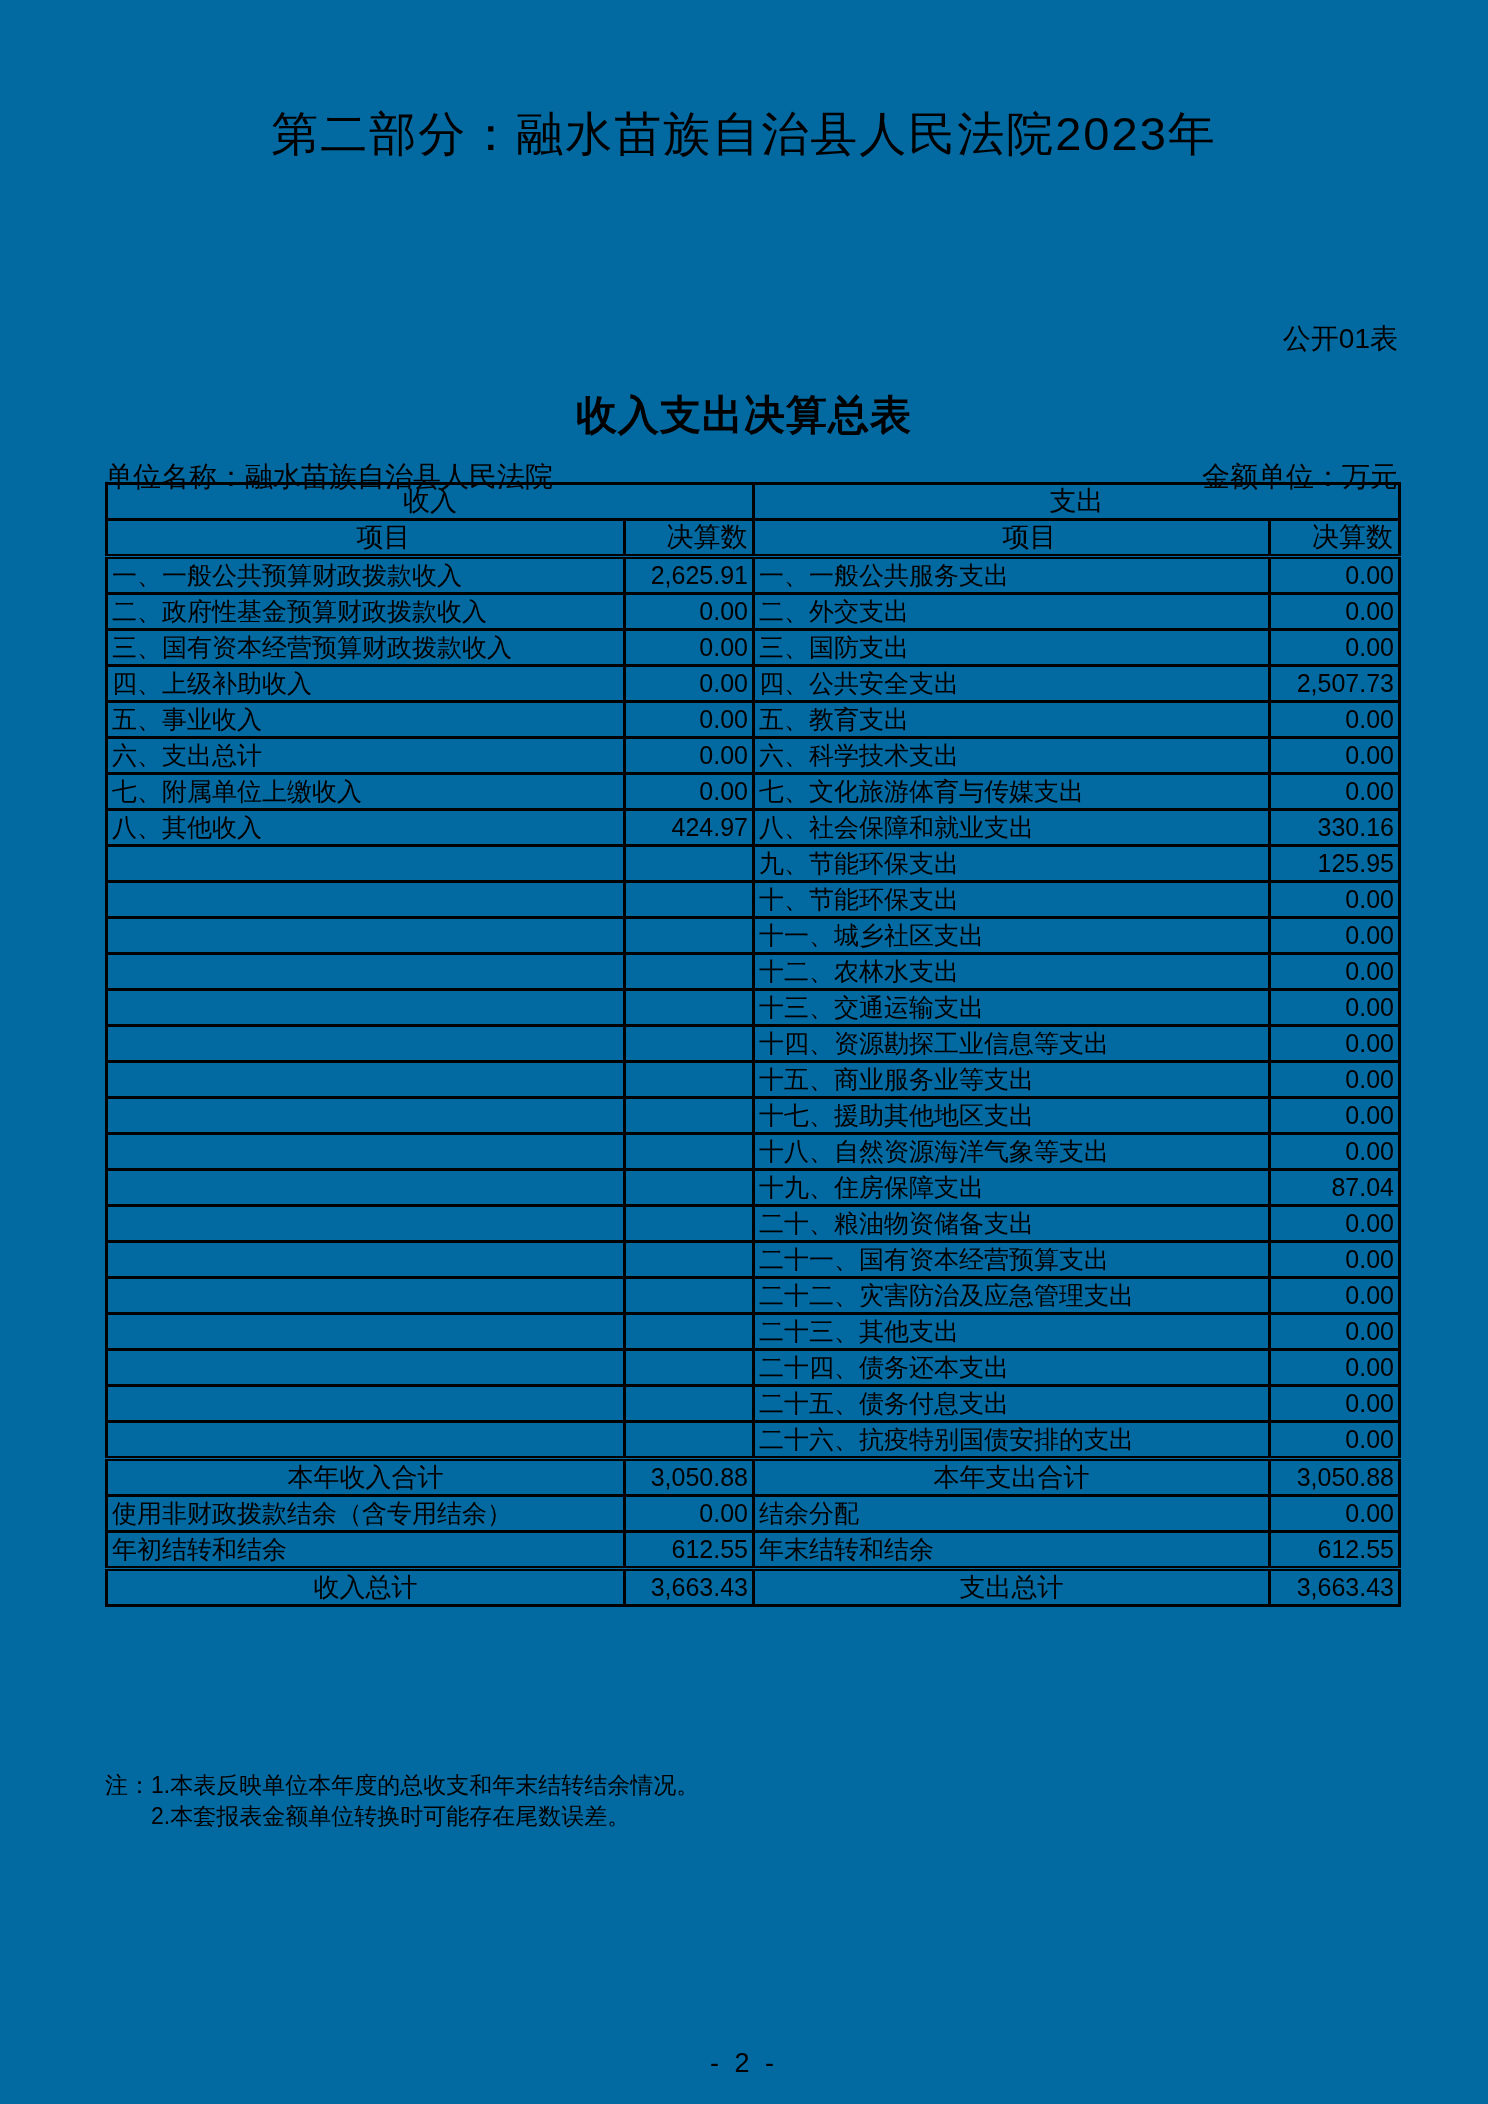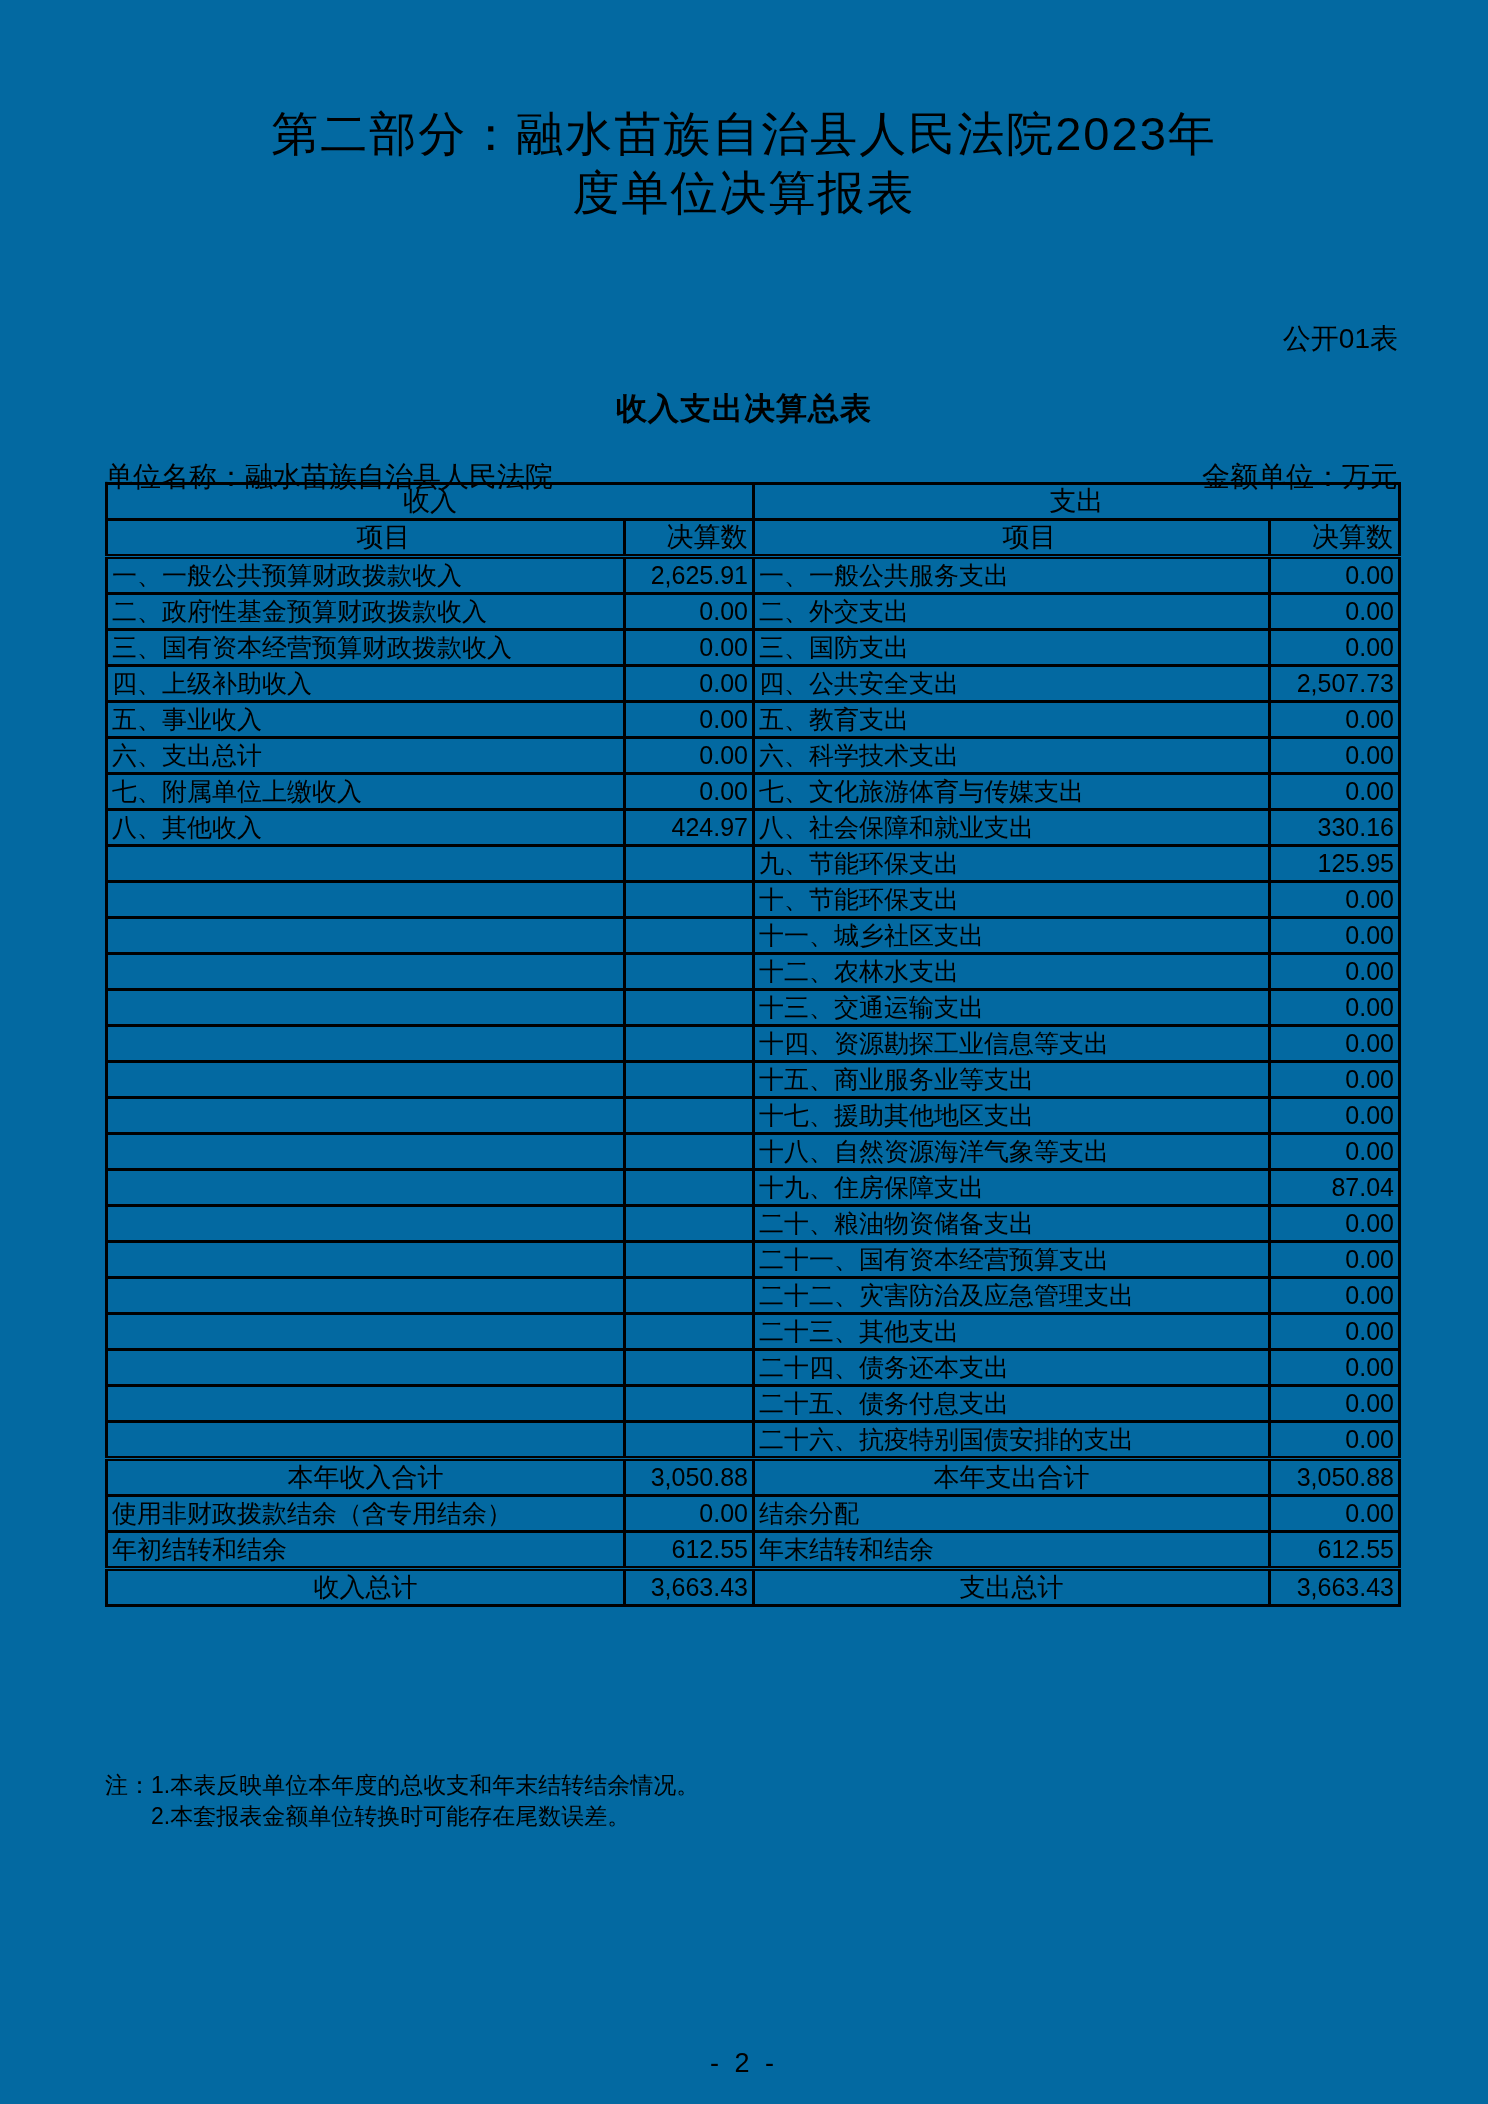--- a/index.html
+++ b/index.html
@@ -13,21 +13,21 @@
     position:absolute; top:104px; left:0; width:100%;
     text-align:center; font-size:47px; font-weight:500;
     line-height:59px; letter-spacing:2px; margin:0;
   }
   .table-code {
     position:absolute; top:320px; right:90px;
     font-size:28px;
   }
   .table-title {
     position:absolute; top:388px; left:0; width:100%;
-    text-align:center; font-size:31px; font-weight:700; letter-spacing:1px;
+    text-align:center; font-size:41px; font-weight:700; letter-spacing:1px;
   }
   .meta-row {
     position:absolute; top:458px; left:105px; width:1293px;
     display:flex; justify-content:space-between;
     font-size:28px;
   }
   table.budget {
     position:absolute; top:482px; left:105px; width:1293px;
     border-collapse:collapse; table-layout:fixed;
     font-size:25px;
@@ -53,21 +53,21 @@
   .page-number {
     position:absolute; top:2048px; left:0; width:100%;
     text-align:center; font-size:27px; letter-spacing:4px;
   }
 </style>
 </head>
 <body>
 
 <div class="page">
 
-  <h1 class="doc-title"><span>第二部分：融水苗族自治县人民法院2023年</span><br><span>度单位决算报表</span></h1>
+  <h1 class="doc-title"><span>第二部分：融水苗族自治县人民法院2023年</span><br></h1>
 
   <div class="table-code">公开01表</div>
 
   <div class="table-title">收入支出决算总表</div>
 
   <div class="meta-row">
     <span>单位名称：融水苗族自治县人民法院</span>
     <span>金额单位：万元</span>
   </div>
 

